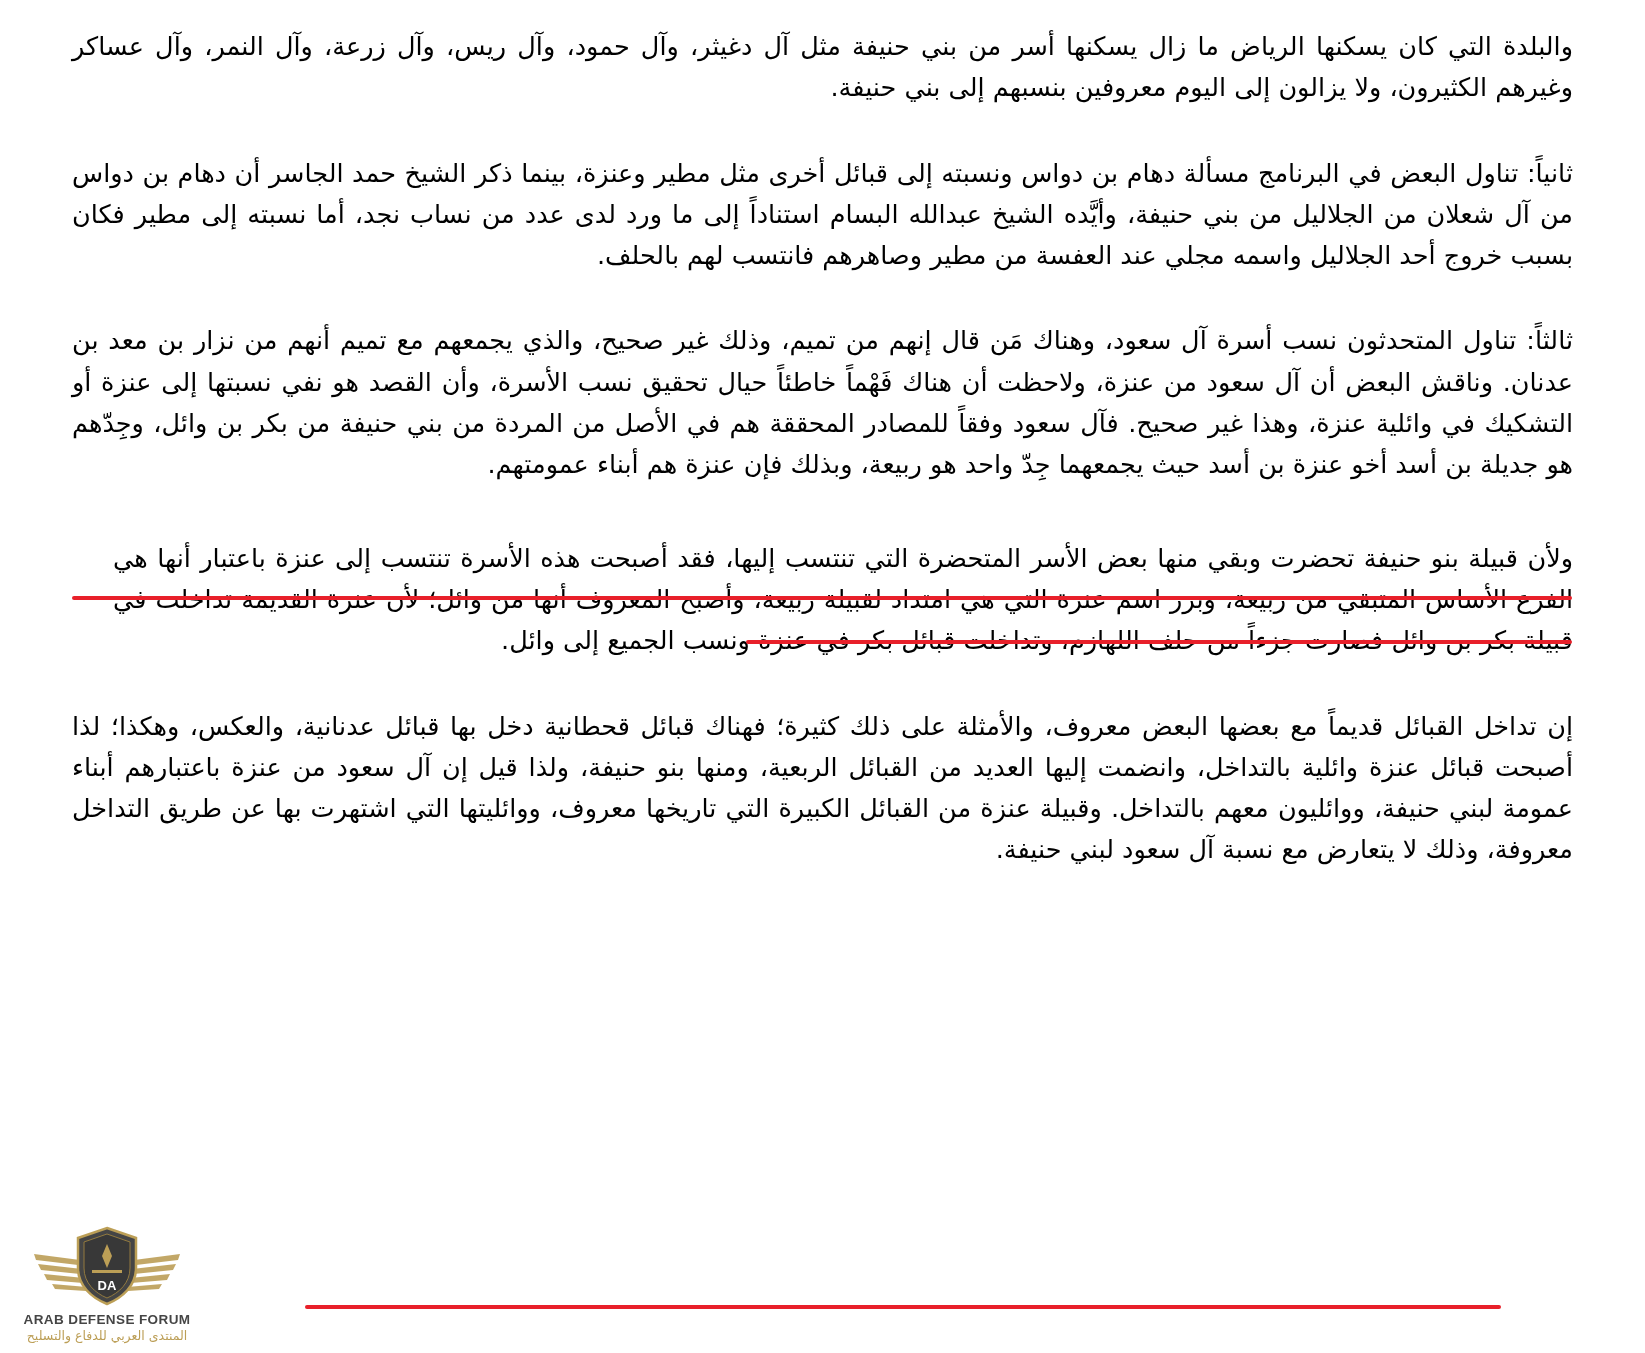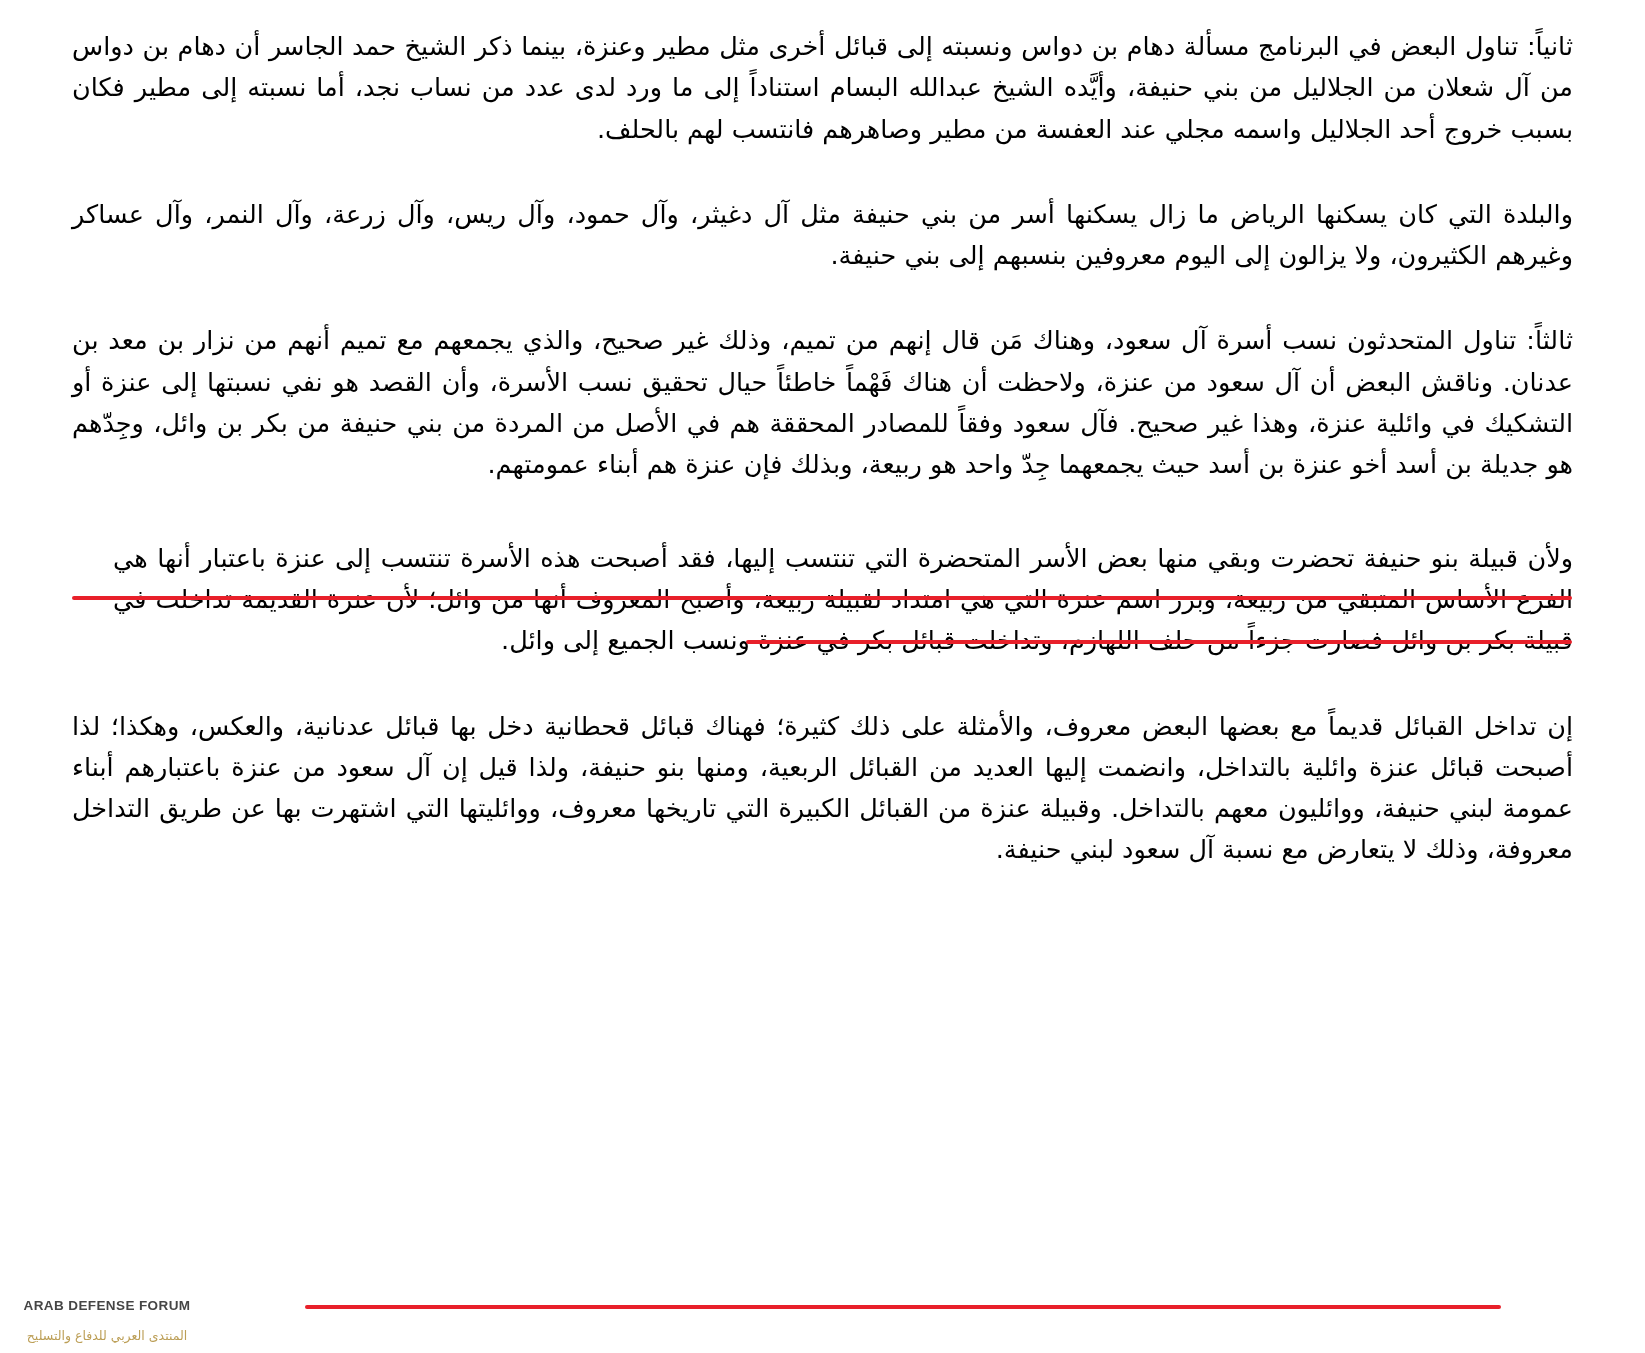--- a/index.html
+++ b/index.html
@@ -76,42 +76,67 @@
     letter-spacing: 0.4px;
     color: #3c3c3c;
     font-weight: 700;
     white-space: nowrap;
   }
   .wm-sub {
     font-family: "DejaVu Sans", sans-serif;
     font-size: 12.5px;
     color: #b99a4e;
     direction: rtl;
-    margin-top: 15px;
+    margin-top: 1px;
     white-space: nowrap;
   }
 </style>
 </head>
 <body>
 
 <div class="page">
 
+  <p class="para p2">والبلدة التي كان يسكنها الرياض ما زال يسكنها أسر من بني حنيفة مثل آل دغيثر، وآل حمود، وآل ريس، وآل زرعة، وآل النمر، وآل عساكر وغيرهم الكثيرون، ولا يزالون إلى اليوم معروفين بنسبهم إلى بني حنيفة.</p>
+
   <p class="para p1">ثانياً: تناول البعض في البرنامج مسألة دهام بن دواس ونسبته إلى قبائل أخرى مثل مطير وعنزة، بينما ذكر الشيخ حمد الجاسر أن دهام بن دواس من آل شعلان من الجلاليل من بني حنيفة، وأيَّده الشيخ عبدالله البسام استناداً إلى ما ورد لدى عدد من نساب نجد، أما نسبته إلى مطير فكان بسبب خروج أحد الجلاليل واسمه مجلي عند العفسة من مطير وصاهرهم فانتسب لهم بالحلف.</p>
-
-  <p class="para p2">والبلدة التي كان يسكنها الرياض ما زال يسكنها أسر من بني حنيفة مثل آل دغيثر، وآل حمود، وآل ريس، وآل زرعة، وآل النمر، وآل عساكر وغيرهم الكثيرون، ولا يزالون إلى اليوم معروفين بنسبهم إلى بني حنيفة.</p>
 
   <p class="para p3">ثالثاً: تناول المتحدثون نسب أسرة آل سعود، وهناك مَن قال إنهم من تميم، وذلك غير صحيح، والذي يجمعهم مع تميم أنهم من نزار بن معد بن عدنان. وناقش البعض أن آل سعود من عنزة، ولاحظت أن هناك فَهْماً خاطئاً حيال تحقيق نسب الأسرة، وأن القصد هو نفي نسبتها إلى عنزة أو التشكيك في وائلية عنزة، وهذا غير صحيح. فآل سعود وفقاً للمصادر المحققة هم في الأصل من المردة من بني حنيفة من بكر بن وائل، وجِدّهم هو جديلة بن أسد أخو عنزة بن أسد حيث يجمعهما جِدّ واحد هو ربيعة، وبذلك فإن عنزة هم أبناء عمومتهم.</p>
 
   <p class="para p4">ولأن قبيلة بنو حنيفة تحضرت وبقي منها بعض الأسر المتحضرة التي تنتسب إليها، فقد أصبحت هذه الأسرة تنتسب إلى عنزة باعتبار أنها هي الفرع الأساس المتبقي من ربيعة، وبرز اسم عنزة التي هي امتداد لقبيلة ربيعة، وأصبح المعروف أنها من وائل؛ لأن عنزة القديمة تداخلت في قبيلة بكر بن وائل فصارت جزءاً من حلف اللهازم، وتداخلت قبائل بكر في عنزة ونسب الجميع إلى وائل.</p>
 
   <p class="para p5">إن تداخل القبائل قديماً مع بعضها البعض معروف، والأمثلة على ذلك كثيرة؛ فهناك قبائل قحطانية دخل بها قبائل عدنانية، والعكس، وهكذا؛ لذا أصبحت قبائل عنزة وائلية بالتداخل، وانضمت إليها العديد من القبائل الربعية، ومنها بنو حنيفة، ولذا قيل إن آل سعود من عنزة باعتبارهم أبناء عمومة لبني حنيفة، ووائليون معهم بالتداخل. وقبيلة عنزة من القبائل الكبيرة التي تاريخها معروف، ووائليتها التي اشتهرت بها عن طريق التداخل معروفة، وذلك لا يتعارض مع نسبة آل سعود لبني حنيفة.</p>
 
 
 </div>
 
 <div class="redline" style="left:72px; top:596px; width:1500px;"></div>
 <div class="redline" style="left:746px; top:640px; width:826px;"></div>
 <div class="redline" style="left:305px; top:1305px; width:1196px;"></div>
 
 <div class="watermark">
+  <div class="wm-shield">
+    <svg width="150" height="86" viewBox="0 0 150 86" xmlns="http://www.w3.org/2000/svg">
+
+      <g fill="#b99a4e" opacity="0.9">
+        <path d="M2 30 L48 36 L46 41 L4 36 Z"></path>
+        <path d="M6 40 L50 45 L48 50 L9 46 Z"></path>
+        <path d="M12 50 L52 54 L51 59 L15 56 Z"></path>
+        <path d="M20 60 L55 63 L54 67 L23 65 Z"></path>
+      </g>
+
+      <g fill="#b99a4e" opacity="0.9">
+        <path d="M148 30 L102 36 L104 41 L146 36 Z"></path>
+        <path d="M144 40 L100 45 L102 50 L141 46 Z"></path>
+        <path d="M138 50 L98 54 L99 59 L135 56 Z"></path>
+        <path d="M130 60 L95 63 L96 67 L127 65 Z"></path>
+      </g>
+
+      <path d="M75 4 L104 14 L104 44 C104 62 90 74 75 80 C60 74 46 62 46 44 L46 14 Z" fill="#3c3c3c" stroke="#b99a4e" stroke-width="2.5"></path>
+      <path d="M75 10 L98 18 L98 44 C98 59 87 69 75 74 C63 69 52 59 52 44 L52 18 Z" fill="#2e2e2e" stroke="#8d7335" stroke-width="1"></path>
+
+      <path d="M75 20 L80 32 L75 44 L70 32 Z" fill="#b99a4e"></path>
+      <rect x="60" y="46" width="30" height="3" fill="#b99a4e"></rect>
+      <text x="75" y="66" text-anchor="middle" font-family="Liberation Sans, sans-serif" font-size="13" font-weight="bold" fill="#ffffff">DA</text>
+    </svg>
+  </div>
   <div class="wm-title">ARAB DEFENSE FORUM</div>
   <div class="wm-sub">المنتدى العربي للدفاع والتسليح</div>
 </div>
 
 </body></html>

